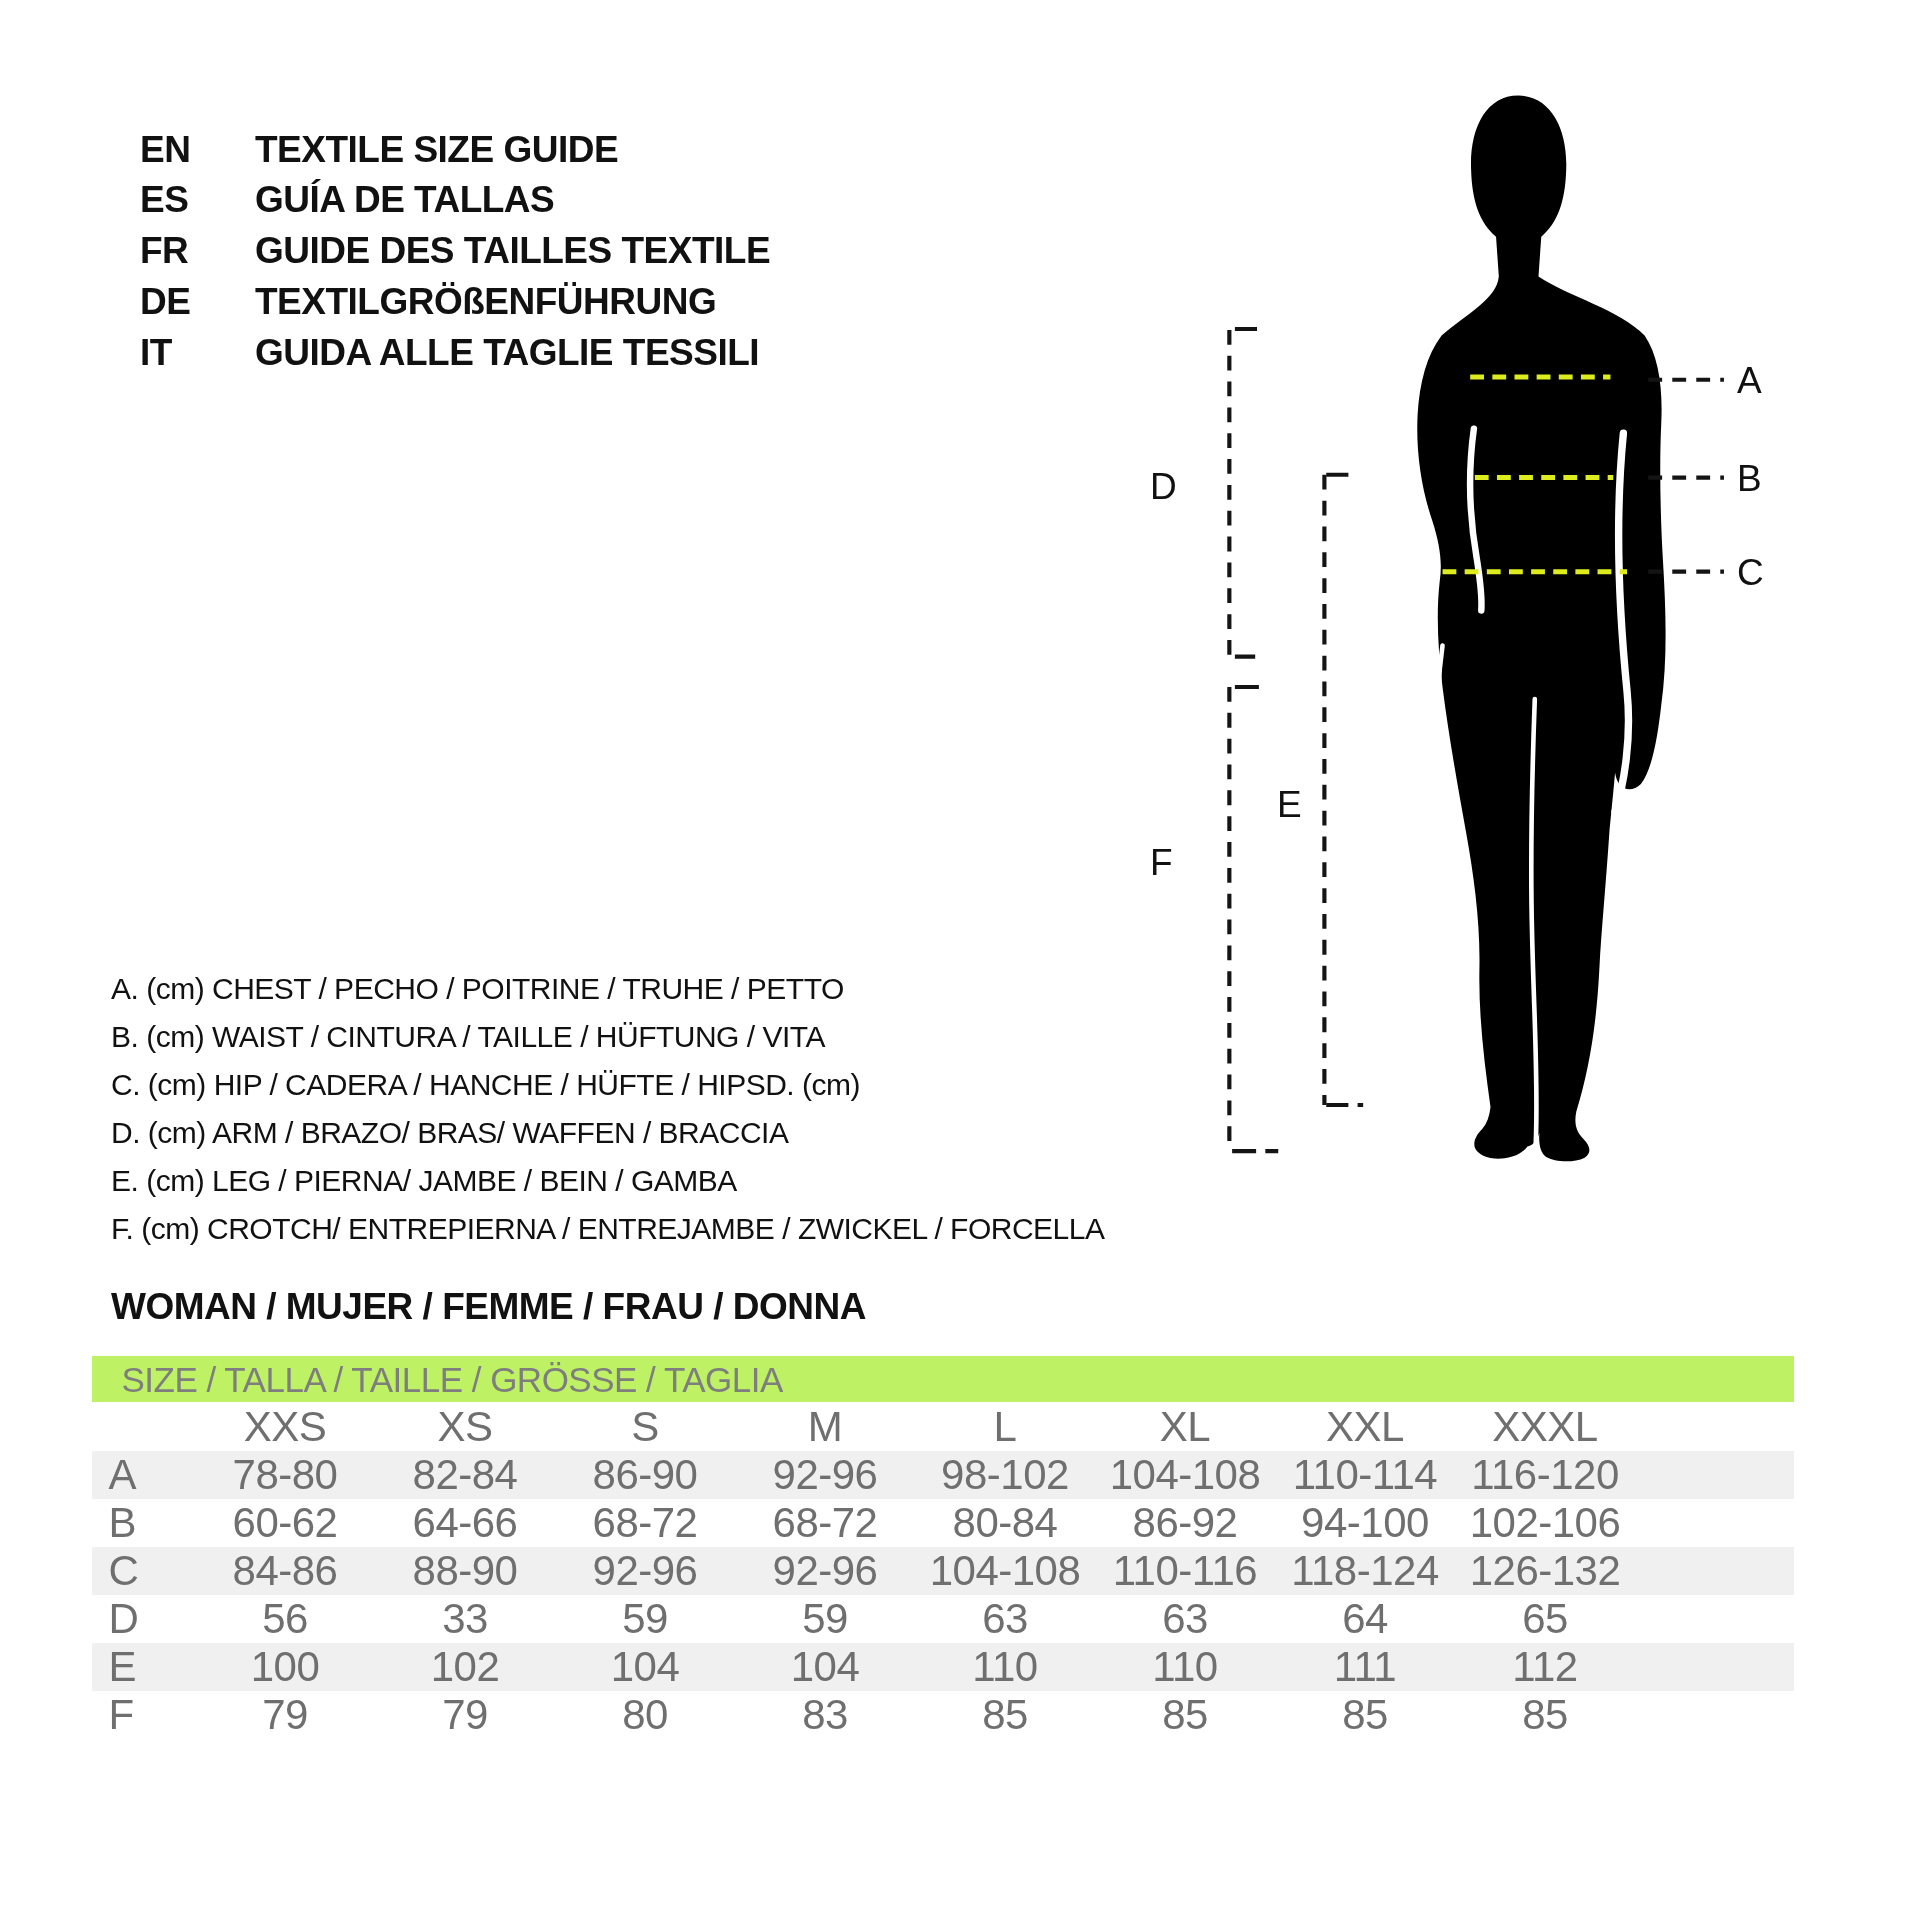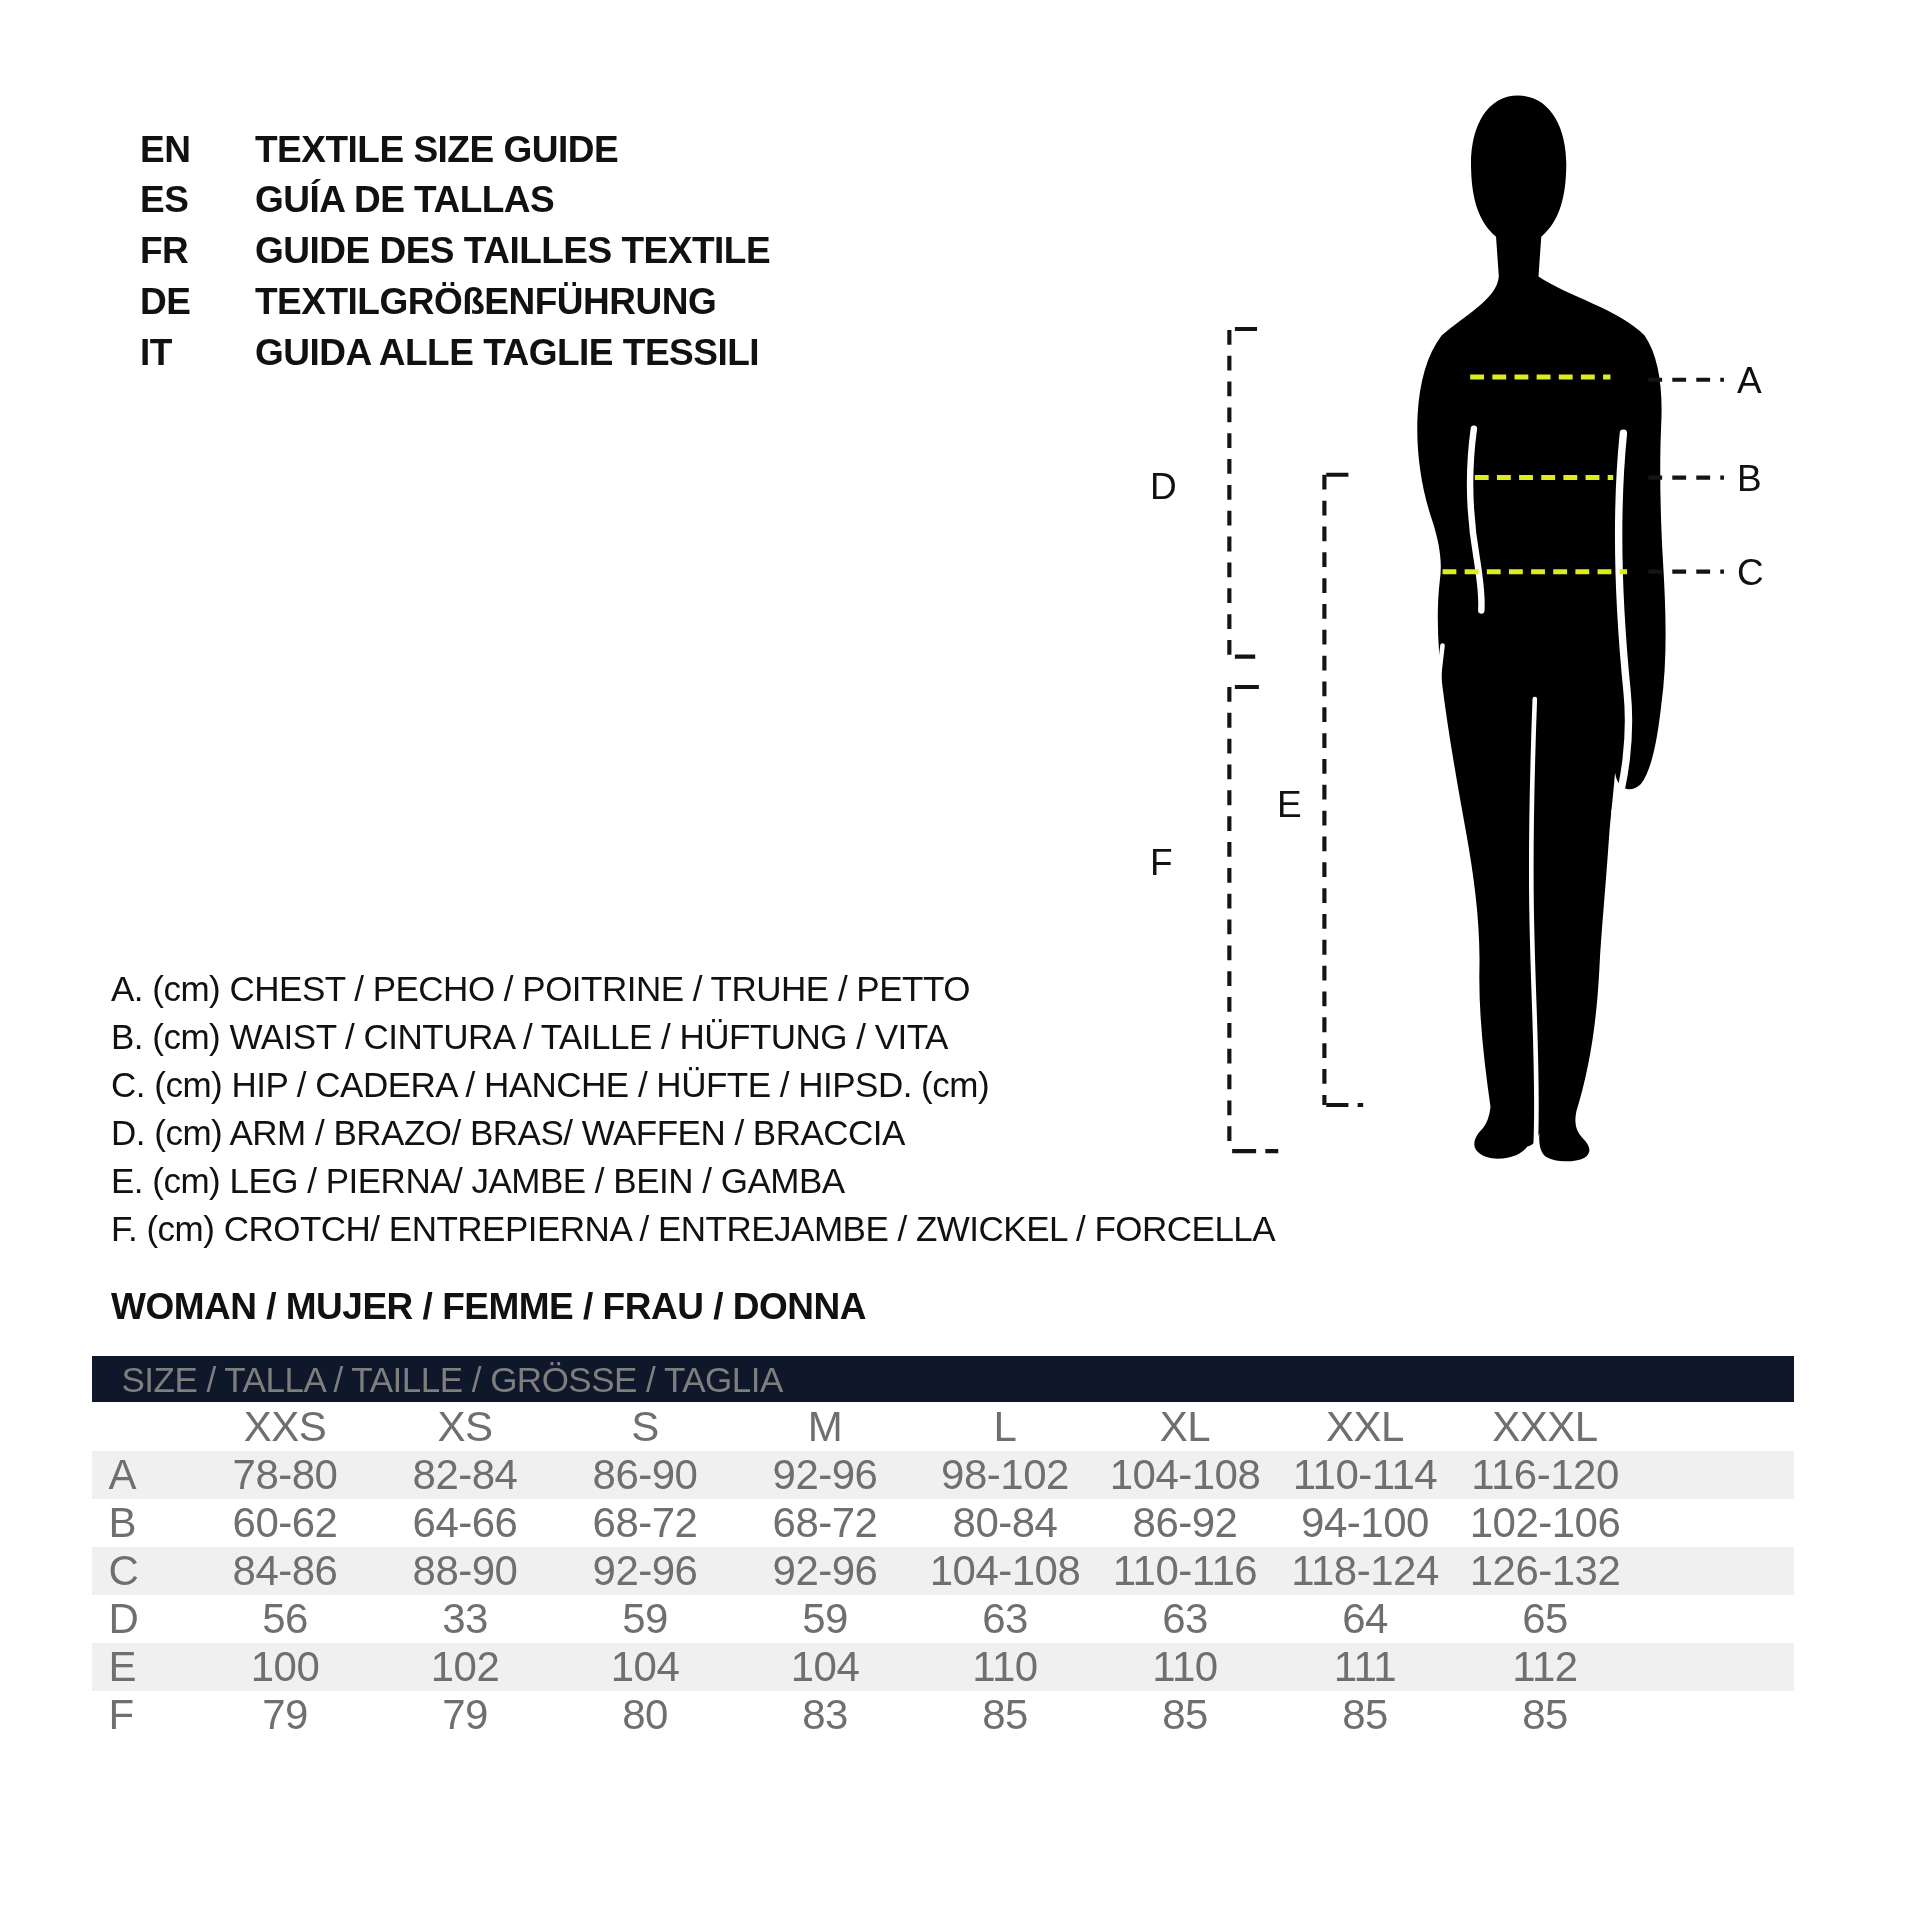--- a/index.html
+++ b/index.html
@@ -8,27 +8,27 @@
     font-family:"Liberation Sans",sans-serif;color:#111;overflow:hidden;
     letter-spacing:-0.5px;
     padding-left:36px;
   }
   
   .lang-row{position:absolute;left:140px;height:51px;line-height:51px;
     font-size:37px;font-weight:700;white-space:nowrap;}
   .lang-code{display:inline-block;width:115px;}
   
   .measure-list{position:absolute;left:111px;top:965px;}
-  .m-row{height:48px;line-height:48px;font-size:35px;font-weight:400;white-space:nowrap;}
+  .m-row{height:48px;line-height:48px;font-size:30px;font-weight:400;white-space:nowrap;}
   
   .section-title{position:absolute;left:111px;top:1286px;height:41px;line-height:41px;
     font-size:37px;font-weight:700;white-space:nowrap;}
   
   .size-table{position:absolute;left:92px;top:1356px;width:1702px;}
-  .thead{height:46px;line-height:48px;background:#0f172a;color:#7e7e7e;
+  .thead{height:46px;line-height:48px;background:#bef264;color:#7e7e7e;
     font-size:35px;padding-left:29.5px;box-sizing:border-box;}
   .trow{display:flex;height:48px;line-height:48px;color:#6f6f6f;font-size:42px;}
   .sizes-row{height:49px;line-height:49px;}
   .rl{width:103px;padding-left:16.6px;box-sizing:border-box;}
   .tc{width:180px;text-align:center;}
   .sp{flex:1;}
   .stripe{background:#f0f0f1;}
   
   .figure-svg{position:absolute;left:1135px;top:78px;width:711px;height:1135px;}
   .marker{position:absolute;font-size:37px;line-height:37px;font-weight:400;color:#111;}

